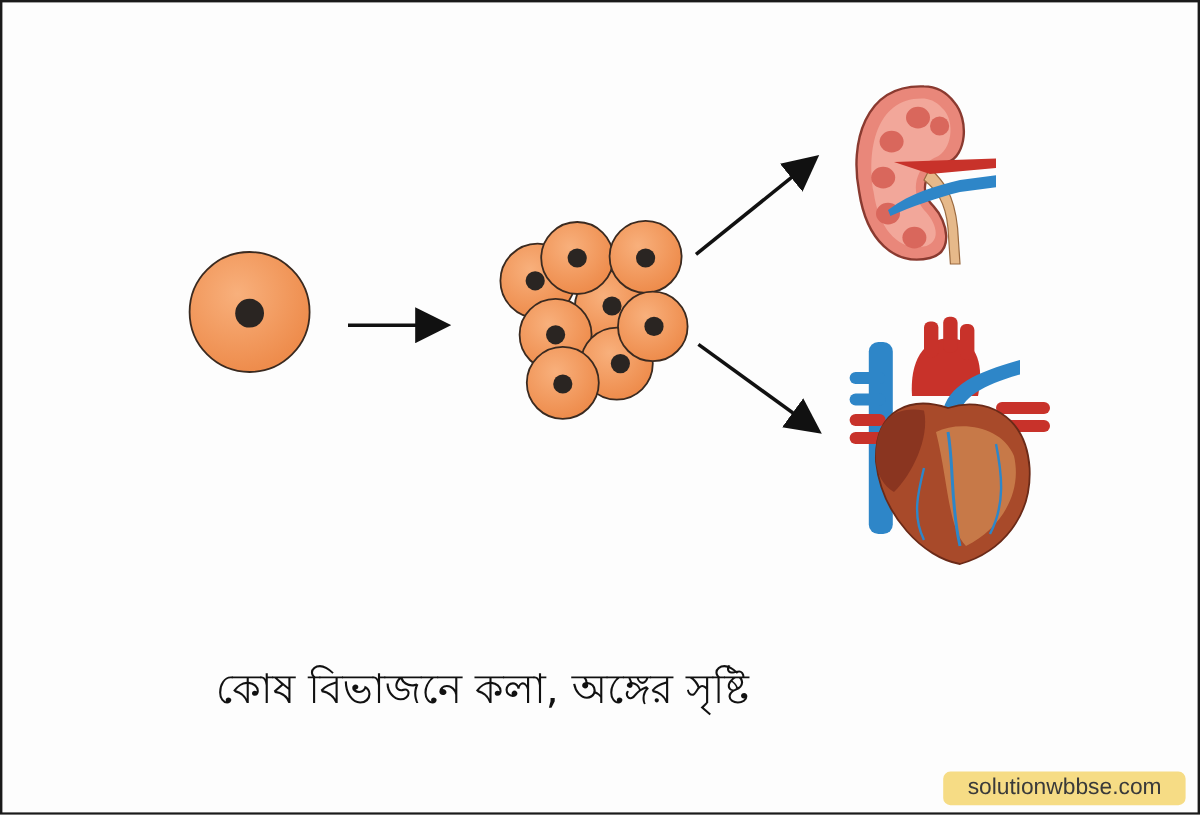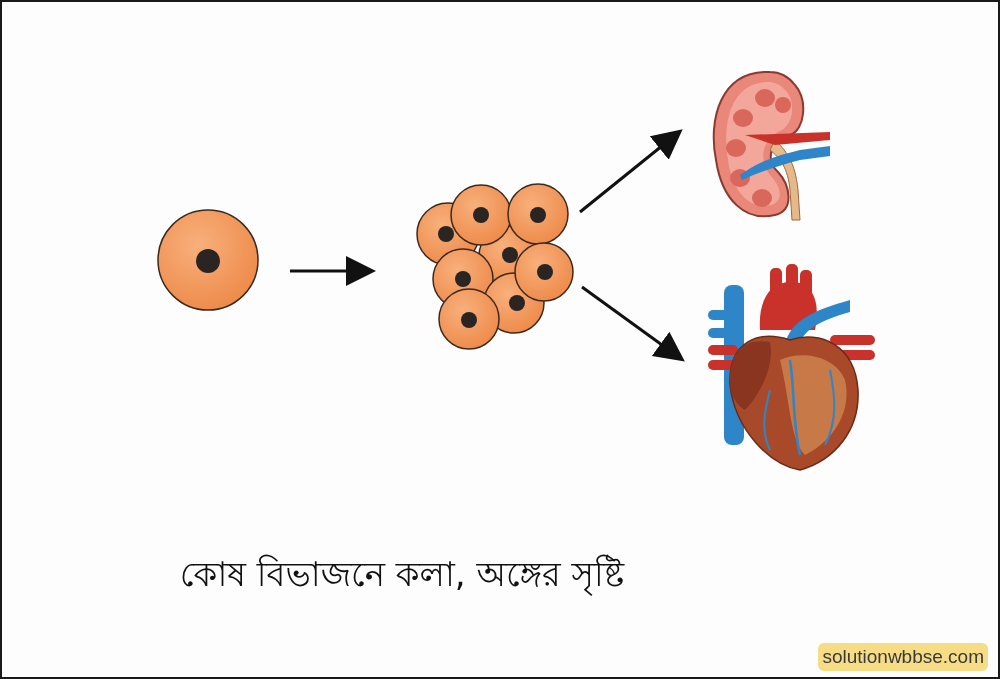--- a/index.html
+++ b/index.html
@@ -3,21 +3,21 @@
 <meta charset="utf-8">
 <style>
   html, body { margin:0; padding:0; }
   body { width:1000px; height:679px; background:#ffffff; position:relative; overflow:hidden;
          font-family:"DejaVu Sans", sans-serif; }
   .frame { position:absolute; left:0; top:0; width:996px; height:675px; border:2px solid #1a1a1a; background:#fdfdfd; }
   svg.diagram { position:absolute; left:0; top:0; }
   .caption { position:absolute; left:0; width:804px; top:548px; text-align:center;
              font-size:34px; color:#111; font-family:"DejaVu Sans", sans-serif; }
   .watermark { position:absolute; right:12px; bottom:8px; background:#f6dc85; color:#3a3a3a;
-               font-family:"Liberation Sans", sans-serif; font-size:19px; padding:3px 4px; border-radius:6px; }
+               font-family:"Liberation Sans", sans-serif; font-size:19px; padding:3px 20px; border-radius:6px; }
 </style>
 </head>
 <body>
 
 <div class="frame"></div>
 
 <svg class="diagram" width="1000" height="679" viewBox="0 0 1000 679">
   <defs>
     <radialGradient id="cellg" cx="40%" cy="35%" r="65%">
       <stop offset="0%" stop-color="#f8b07c"></stop>

